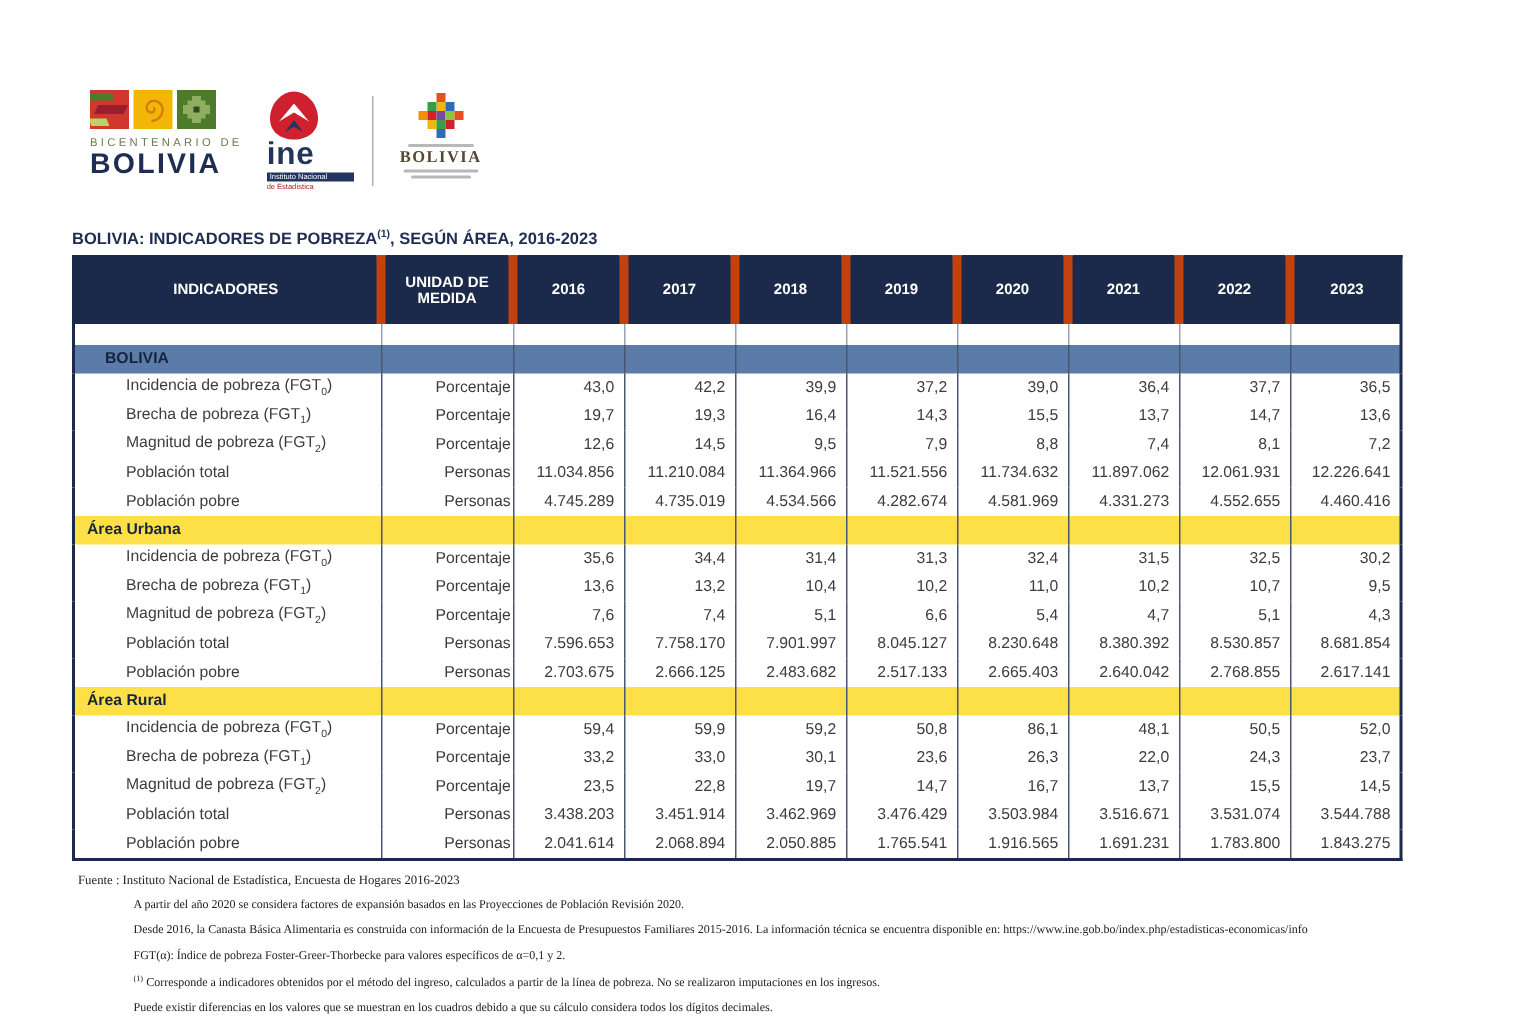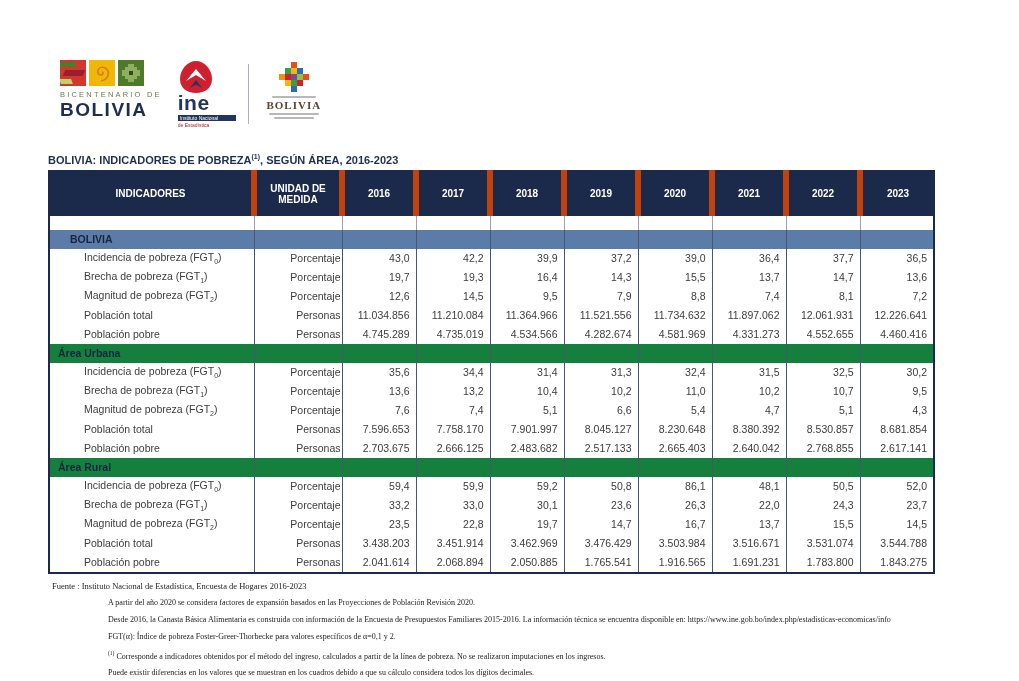--- a/index.html
+++ b/index.html
@@ -44,35 +44,35 @@
   table.pov{border-collapse:collapse;table-layout:fixed;width:886px;margin-top:3px;border:2px solid #1b2a4a;}
   table.pov th{
     background:#1b2a4a;color:#ffffff;font-size:10px;font-weight:bold;
     height:44px;vertical-align:middle;text-align:center;padding:0 2px;
   }
   table.pov th + th{border-left:6px solid #c2410c;}
   tr.spacer td{height:12px;background:#ffffff;}
   tr.spacer td + td{border-left:1px solid #9aa3b5;}
   tr.section-row td{height:17px;font-weight:bold;color:#17243f;font-size:10.5px;}
   tr.section-row.dark td{background:#5b7ca9;}
-  tr.section-row.light td{background:#15803d;}
+  tr.section-row.light td{background:#fde047;}
   tr.section-row td:first-child.dark-pad{padding-left:20px;}
   tr.section-row td:first-child.light-pad{padding-left:8px;}
   tr.section-row td + td{border-left:1px solid #4a5670;}
   tr.data-row td{height:17px;font-size:10.5px;color:#3c3c3c;}
   tr.data-row td + td{border-left:1px solid #4a5670;}
   td.c-label{padding-left:34px;text-align:left;white-space:nowrap;}
   td.c-label sub{font-size:7px;}
   td.c-unit{text-align:right;}
   td.c-val{text-align:right;padding-right:6px;white-space:nowrap;}
 
   
   .footnotes{margin-top:4px;width:968px;font-family:"Liberation Serif",serif;color:#222222;}
   .fuente{font-size:8.5px;line-height:16px;margin-left:4px;white-space:nowrap;}
-  .fn-line{font-size:8px;line-height:17px;margin-left:60px;white-space:nowrap;overflow:hidden;}
+  .fn-line{font-size:8px;line-height:17px;margin-left:41px;white-space:nowrap;overflow:hidden;}
   .fn-line sup{font-size:5.5px;}
 </style>
 </head>
 <body>
 
 <div class="content">
 
   <div class="logo-row">
     <div class="bic-logo">
       <div class="bic-tiles">

